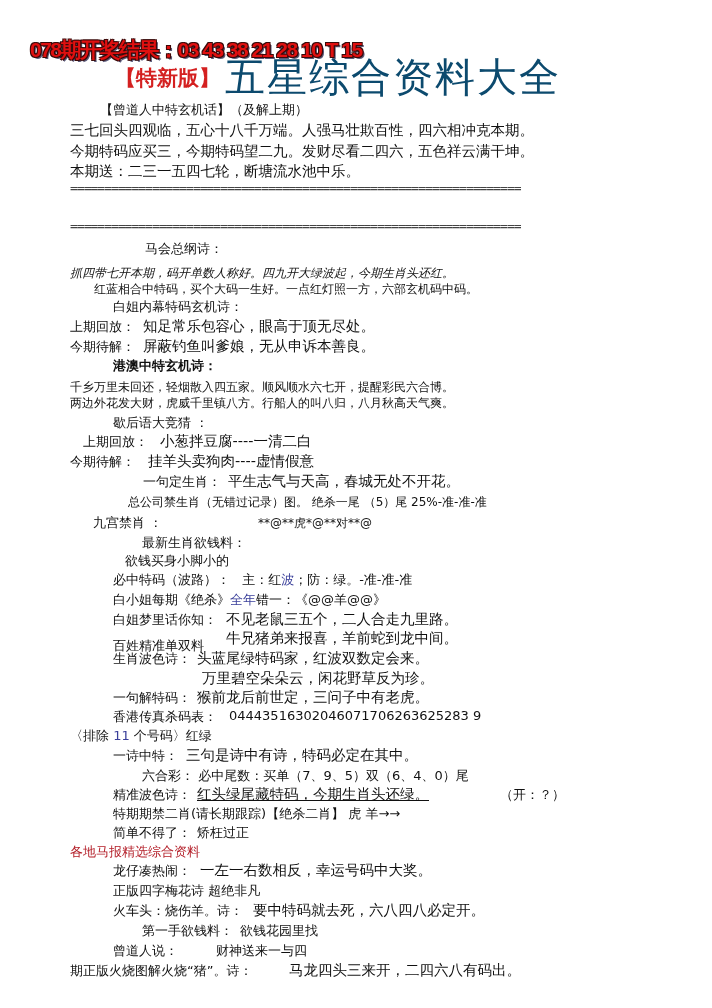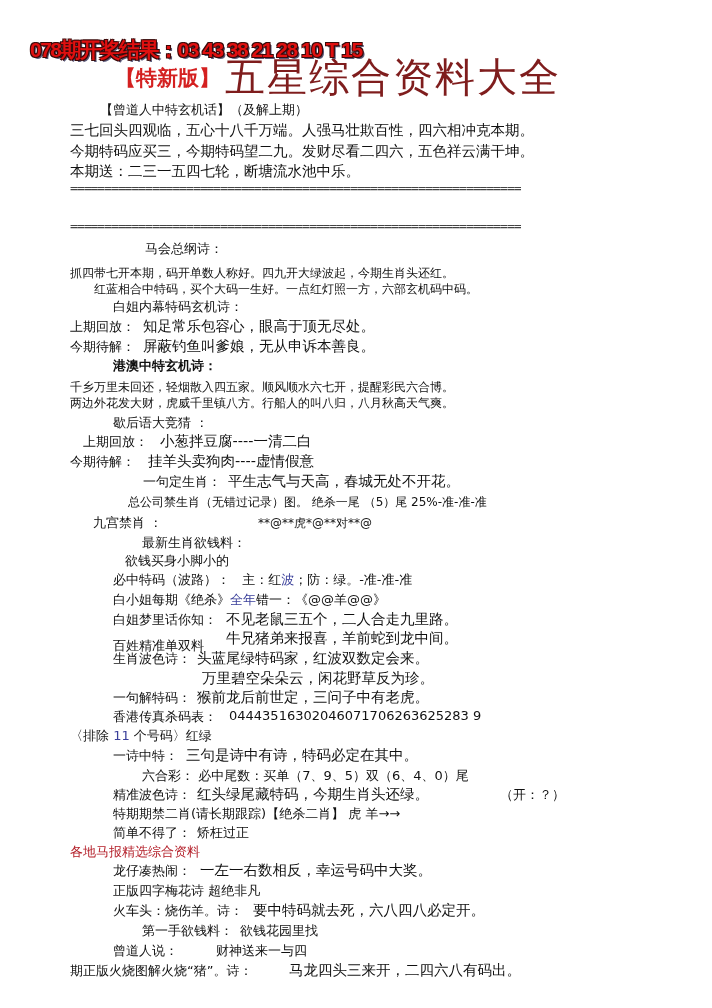--- a/index.html
+++ b/index.html
@@ -13,21 +13,21 @@
     left: 30px; top: 36px; font-size: 21px; font-weight: bold;
     color: #e01010; letter-spacing: -1.5px;
     text-shadow: -1px -1px 0 #3a0a0a, 1px -1px 0 #3a0a0a, -1px 1px 0 #3a0a0a, 1px 1px 0 #3a0a0a, 2px 2px 0 #5a5a7a;
     z-index: 3; font-family: "Liberation Sans", sans-serif;
   }
   .edition-tag {
     left: 115px; top: 64px; font-size: 21px; color: #d42020; font-weight: bold;
     font-family: "DejaVu Serif", serif;
   }
   .main-title {
-    left: 225px; top: 50px; font-size: 40px; color: #7f1d1d;
+    left: 225px; top: 50px; font-size: 40px; color: #0c4a6e;
     font-family: "DejaVu Serif", "Liberation Serif", serif; letter-spacing: 2px;
   }
   .t14 { font-size: 14.5px; }
   .t13 { font-size: 13px; }
   .t12 { font-size: 12px; }
   .sep {
     left: 70px; width: 518px; font-size: 13px; color: #444; letter-spacing: -1px;
     overflow: hidden; font-family: "DejaVu Sans Mono", monospace;
   }
   .red { color: #b4202a; }
@@ -42,21 +42,21 @@
 
 <div class="abs t13" style="left:100px; top:101px;">【曾道人中特玄机话】（及解上期）</div>
 <div class="abs t14" style="left:70px; top:121px;">三七回头四观临，五心十八千万端。人强马壮欺百性，四六相冲克本期。</div>
 <div class="abs t14" style="left:70px; top:142px;">今期特码应买三，今期特码望二九。发财尽看二四六，五色祥云满干坤。</div>
 <div class="abs t14" style="left:70px; top:162px;">本期送：二三一五四七轮，断塘流水池中乐。</div>
 
 <div class="abs sep" style="top:180px;">==================================================================</div>
 <div class="abs sep" style="top:218px;">==================================================================</div>
 
 <div class="abs t13" style="left:145px; top:240px;">马会总纲诗：</div>
-<div class="abs t12" style="left:70px; top:265px;">抓四带七开本期，码开单数人称好。四九开大绿波起，今期生肖头还红。</div>
+<div class="abs t12" style="left:70px; top:265px;font-style:italic;">抓四带七开本期，码开单数人称好。四九开大绿波起，今期生肖头还红。</div>
 <div class="abs t12" style="left:70px; top:281px;margin-left:24px;">红蓝相合中特码，买个大码一生好。一点红灯照一方，六部玄机码中码。</div>
 
 <div class="abs t13" style="left:113px; top:298px;">白姐内幕特码玄机诗：</div>
 <div class="abs t13" style="left:70px; top:318px;">上期回放：</div>
 <div class="abs t14" style="left:143px; top:317px;">知足常乐包容心，眼高于顶无尽处。</div>
 <div class="abs t13" style="left:70px; top:338px;">今期待解：</div>
 <div class="abs t14" style="left:143px; top:337px;">屏蔽钓鱼叫爹娘，无从申诉本善良。</div>
 
 <div class="abs t13" style="left:113px; top:357px;font-weight:bold;">港澳中特玄机诗：</div>
 <div class="abs t12" style="left:70px; top:379px;">千乡万里未回还，轻烟散入四五家。顺风顺水六七开，提醒彩民六合博。</div>
@@ -101,21 +101,21 @@
 <div class="abs t13" style="left:70px; top:727px;">
   <span>〈排除</span>
   <span class="blue">11</span>
   <span>个号码〉红绿</span>
 </div>
 
 <div class="abs t13" style="left:113px; top:747px;">一诗中特：</div>
 <div class="abs t14" style="left:186px; top:746px;">三句是诗中有诗，特码必定在其中。</div>
 <div class="abs t13" style="left:142px; top:767px;">六合彩：  必中尾数：买单（7、9、5）双（6、4、0）尾</div>
 <div class="abs t13" style="left:113px; top:786px;">精准波色诗：</div>
-<div class="abs t14" style="left:197px; top:785px;">红头绿尾藏特码，今期生肖头还绿。</div>
+<div class="abs t14" style="left:197px; top:785px;text-decoration:underline;">红头绿尾藏特码，今期生肖头还绿。</div>
 <div class="abs t13" style="left:500px; top:786px;">（开：？）</div>
 <div class="abs t13" style="left:113px; top:805px;">特期期禁二肖(请长期跟踪)【绝杀二肖】 虎 羊→→</div>
 <div class="abs t13" style="left:113px; top:824px;">简单不得了：</div>
 <div class="abs t13" style="left:197px; top:824px;">矫枉过正</div>
 
 <div class="abs t13 red" style="left:70px; top:843px;">各地马报精选综合资料</div>
 <div class="abs t13" style="left:113px; top:862px;">龙仔凑热闹：</div>
 <div class="abs t14" style="left:200px; top:861px;">一左一右数相反，幸运号码中大奖。</div>
 <div class="abs t13" style="left:113px; top:882px;">正版四字梅花诗   超绝非凡</div>
 <div class="abs t13" style="left:113px; top:902px;">火车头：烧伤羊。诗：</div>

